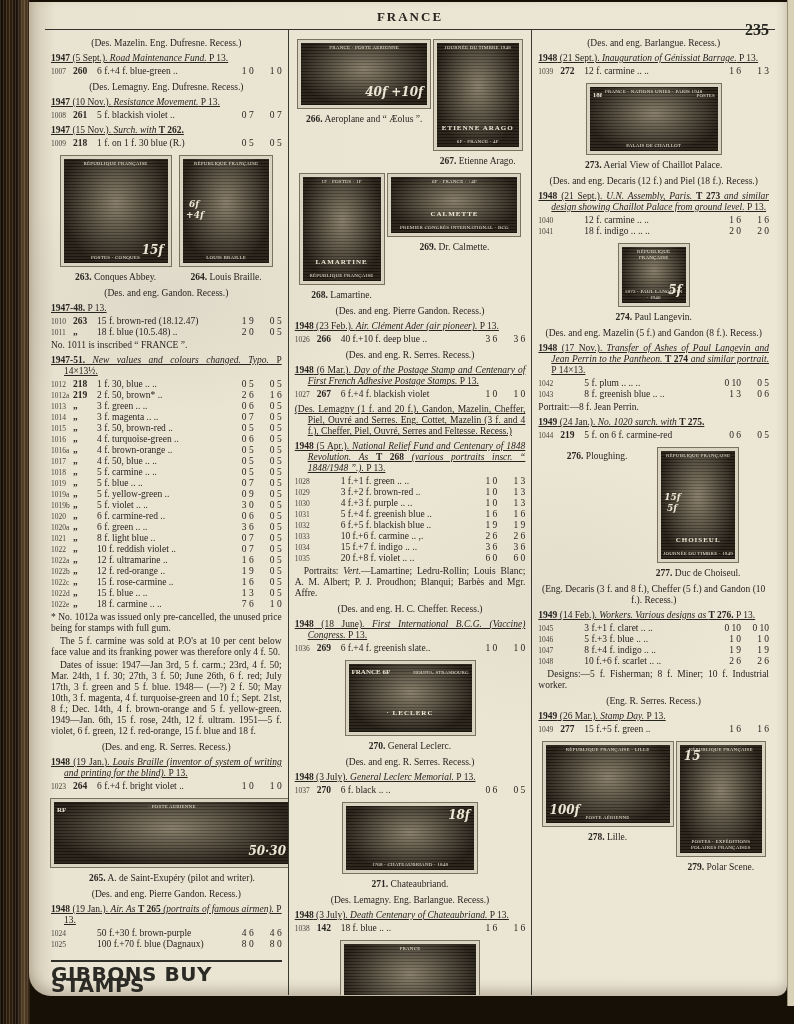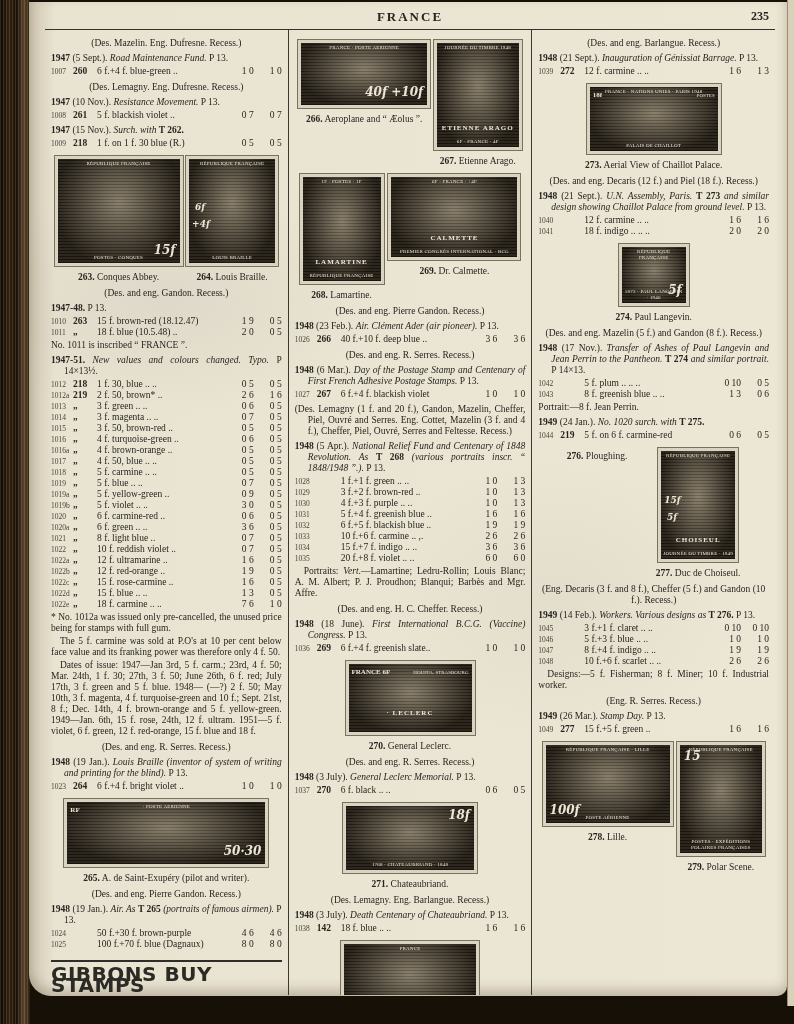--- a/index.html
+++ b/index.html
@@ -23,29 +23,29 @@
     border-radius:0 0 10px 22px;
     box-shadow:inset 0 -6px 12px rgba(60,40,20,.25);
   }
   .right-edge{
     position:absolute;right:0;top:0;width:7px;height:1006px;
     background:linear-gradient(90deg,#9a8f74 0 1px,#d9d0b8 1px 100%);
   }
   .content{padding:7px 12px 0 16px;color:#262520;}
   .header-row{position:relative;height:18px;}
   .title{position:absolute;left:0;right:0;text-align:center;font-weight:bold;font-size:13px;letter-spacing:2px;}
-  .pagenum{position:absolute;right:6px;top:0;font-weight:bold;font-size:12px;}
+  .pagenum{position:absolute;right:6px;top:12px;font-weight:bold;font-size:16px;}
   .header-rule{border-top:1.5px solid #33322c;margin-top:2px;}
   .cols{display:flex;align-items:stretch;height:965px;overflow:hidden;}
   .col{width:33.33%;padding:3px 6px 0 6px;overflow:hidden;font-size:9.5px;line-height:11px;}
   .col + .col{border-left:1px solid #3a3930;}
 
   .note{text-align:center;margin:5px 2px 2px 2px;}
   .para{margin:2px 0;text-align:justify;}
-  .para.hang{padding-left:13px;text-indent:-13px;margin-top:4px;}
+  .para.hang{padding-left:13px;text-indent:-13px;margin-top:4px;text-decoration:underline;}
   .para.indent{text-indent:9px;}
   .b{font-weight:bold;}
   .i{font-style:italic;}
 
   .row{display:grid;grid-template-columns:22px 24px 1fr 28px 28px;line-height:11px;}
   .row .cn{font-size:7.5px;color:#46443c;align-self:center;}
   .row .ct{font-weight:bold;}
   .row .cd{white-space:nowrap;overflow:hidden;}
   .row .pa,.row .pb{text-align:right;white-space:pre;}
 
@@ -63,21 +63,21 @@
   .st-top{top:2px;left:2px;right:2px;text-align:center;font-size:5px;letter-spacing:.2px;line-height:6px;}
   .st-bottom{bottom:2px;left:2px;right:2px;text-align:center;font-size:5px;letter-spacing:.2px;line-height:6px;}
   .st-mid{bottom:13px;left:2px;right:2px;text-align:center;font-size:7px;letter-spacing:1px;font-weight:bold;}
   .st-tl{top:3px;left:3px;font-size:7px;font-weight:bold;}
   .st-tr{top:3px;right:3px;font-size:5px;}
   .st-denom{font-weight:bold;font-style:italic;font-size:12px;font-family:"DejaVu Serif",serif;}
   .pos-br{right:4px;bottom:7px;}
   .pos-bl{left:4px;bottom:7px;}
   .pos-tr{right:4px;top:4px;}
   .pos-tl{left:4px;top:6px;}
-  .pos-ml{left:3px;top:38%;font-size:9px;line-height:17px;width:16px;}
+  .pos-ml{left:3px;top:38%;font-size:9px;line-height:11px;width:16px;}
   .caption{margin-top:3px;font-size:9.5px;white-space:nowrap;}
   .caption .capn{font-weight:bold;}
   .plainmark{font-family:"DejaVu Sans",sans-serif;font-weight:bold;color:#1d1c18;font-size:30px;line-height:30px;padding:22px 6px 0 6px;}
   .plainmark sup{font-size:14px;}
   .ad{border-top:2px solid #2e2d27;margin-top:10px;padding:7px 0 0 0;
       font-family:"DejaVu Sans",sans-serif;font-weight:bold;font-size:20px;letter-spacing:.5px;color:#2b2a25;}
 </style>
 </head>
 <body>
 
@@ -112,21 +112,21 @@
           </div>
           <div class="para hang"><span class="b ">1947</span><span> (15 Nov.).  </span><span class="i">Surch. with </span><span class="b ">T 262.</span></div>
           <div class="row">
             <span class="cn">1009</span>
             <span class="ct">218</span>
             <span class="cd">1 f. on 1 f. 30 blue (R.)</span>
             <span class="pa">0 5</span>
             <span class="pb">0 5</span>
           </div>
           <div class="stamps">
-            <div class="fig"><div class="stamp"><div class="simg" style="width: 96px; height: 104px; padding-left: 26px;">
+            <div class="fig"><div class="stamp"><div class="simg" style="width: 104px; height: 104px;">
                   <div class="st-top">RÉPUBLIQUE FRANÇAISE</div>
                   <div class="st-bottom">POSTES · CONQUES</div>
                   <div class="st-denom pos-br">15f</div>
                 </div></div><div class="caption"><span class="capn">263.</span><span> Conques Abbey.</span></div></div>
             <div class="fig"><div class="stamp"><div class="simg" style="width: 86px; height: 104px;">
                   <div class="st-top">RÉPUBLIQUE FRANÇAISE</div>
                   <div class="st-bottom">LOUIS BRAILLE</div>
                   <div class="st-denom pos-ml">6f +4f</div>
                 </div></div><div class="caption"><span class="capn">264.</span><span> Louis Braille.</span></div></div>
           </div>
@@ -301,21 +301,21 @@
           <div class="note">(Des. and eng. R. Serres.  Recess.)</div>
           <div class="para hang"><span class="b ">1948</span><span> (19 Jan.).  </span><span class="i">Louis Braille (inventor of system of writing and printing for the blind).</span><span>  P 13.</span></div>
           <div class="row">
             <span class="cn">1023</span>
             <span class="ct">264</span>
             <span class="cd">6 f.+4 f. bright violet ..</span>
             <span class="pa">1 0</span>
             <span class="pb">1 0</span>
           </div>
           <div class="stamps">
-            <div class="fig"><div class="stamp"><div class="simg" style="width: 198px; height: 62px;">
+            <div class="fig"><div class="stamp"><div class="simg" style="width: 198px; height: 62px; padding-left: 38px;">
                   <div class="st-top">· POSTE AERIENNE</div>
                   <div class="st-tl">RF</div>
                   <div class="st-denom pos-br">50·30</div>
                 </div></div><div class="caption"><span class="capn">265.</span><span> A. de Saint-Exupéry (pilot and writer).</span></div></div>
           </div>
           <div class="note">(Des. and eng. Pierre Gandon.  Recess.)</div>
           <div class="para hang"><span class="b ">1948</span><span> (19 Jan.).  </span><span class="i">Air.  As </span><span class="b ">T 265</span><span class="i"> (portraits of famous airmen).</span><span>  P 13.</span></div>
           <div class="row">
             <span class="cn">1024</span>
             <span class="ct"></span>
@@ -343,21 +343,21 @@
                   <div class="st-mid">ETIENNE ARAGO</div>
                   <div class="st-bottom">6F · FRANCE · 4F</div>
                 </div></div><div class="caption"><span class="capn">267.</span><span> Etienne Arago.</span></div></div>
           </div>
           <div class="stamps">
             <div class="fig"><div class="stamp"><div class="simg" style="width: 78px; height: 104px;">
                   <div class="st-top">1F · POSTES · 1F</div>
                   <div class="st-mid">LAMARTINE</div>
                   <div class="st-bottom">RÉPUBLIQUE FRANÇAISE</div>
                 </div></div><div class="caption"><span class="capn">268.</span><span> Lamartine.</span></div></div>
-            <div class="fig"><div class="stamp"><div class="simg" style="width: 126px; height: 80px;">
+            <div class="fig"><div class="stamp"><div class="simg" style="width: 126px; height: 56px;">
                   <div class="st-top">6F · FRANCE · +4F</div>
                   <div class="st-mid">CALMETTE</div>
                   <div class="st-bottom">PREMIER CONGRÈS INTERNATIONAL · BCG</div>
                 </div></div><div class="caption"><span class="capn">269.</span><span> Dr. Calmette.</span></div></div>
           </div>
           <div class="note">(Des. and eng. Pierre Gandon.  Recess.)</div>
           <div class="para hang"><span class="b ">1948</span><span> (23 Feb.).  </span><span class="i">Air.  Clément Ader (air pioneer).</span><span>  P 13.</span></div>
           <div class="row">
             <span class="cn">1026</span>
             <span class="ct">266</span>

